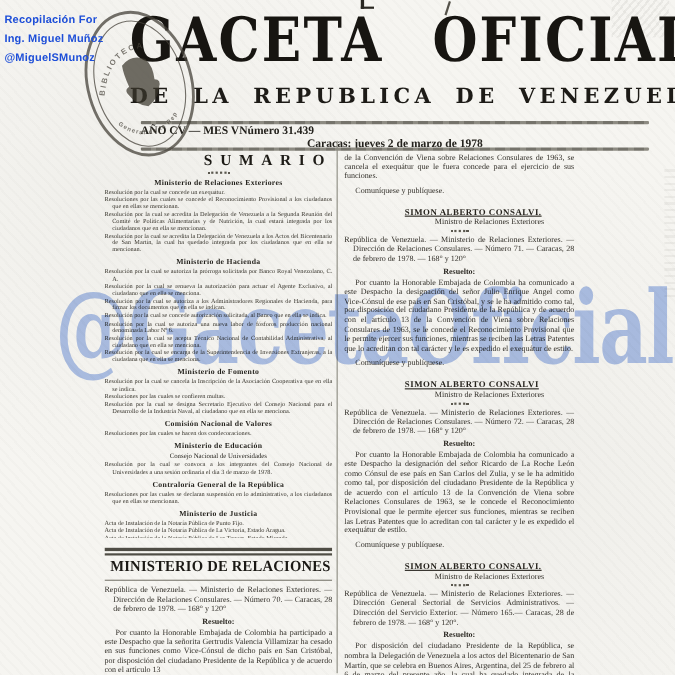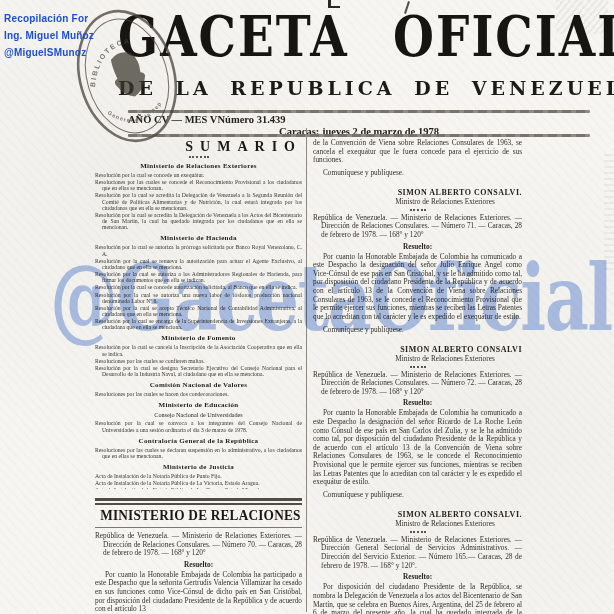--- a/index.html
+++ b/index.html
@@ -73,21 +73,21 @@
   .double-rule{margin:6px 0 3px 0;border-top:3px solid #4f4d45;border-bottom:2px solid #4f4d45;height:2px;}
   .ministry-title{text-align:center;font-weight:700;font-size:14px;color:#1b1915;
     white-space:nowrap;transform:scaleX(.95);transform-origin:center;letter-spacing:.2px;}
   .thin-rule{border:none;border-top:1px solid #7b796f;margin:3px 0 4px 0;}
 
   .body-par{font-size:7.3px;line-height:1.18;text-align:justify;color:#33302a;margin:0 0 2px 0;}
   .body-par.indent{text-indent:10px;}
   .hang{ text-indent:-8px;padding-left:8px;}
   .resuelto{text-align:center;font-weight:700;font-size:7.3px;margin:2px 0;color:#2a2721;}
   .comuniquese{font-size:7.3px;text-indent:10px;margin:3px 0 2px 0;color:#33302a;}
-  .sig-name{text-align:right;padding-left:55px;font-size:8px;font-weight:700;letter-spacing:.5px;color:#26231d;margin-top:11px;}
+  .sig-name{text-align:left;padding-left:55px;font-size:8px;font-weight:700;letter-spacing:.5px;color:#26231d;margin-top:11px;text-decoration:underline;}
   .sig-title{text-align:center;padding-left:55px;font-size:7.3px;color:#33302a;}
   .sep-squiggle{width:16px;margin:3px auto;border-top:2px dotted #5a574e;}
   .delegate1{font-size:7.3px;margin-top:3px;color:#33302a;}
 
   
   .watermark{position:absolute;left:50px;top:252px;z-index:7;pointer-events:none;
     mix-blend-mode:multiply;white-space:nowrap;
     font-family:"DejaVu Serif","Liberation Serif",serif;font-weight:700;
     font-size:92px;line-height:1;transform:scaleX(.74);transform-origin:left center;
     letter-spacing:-2px;}

